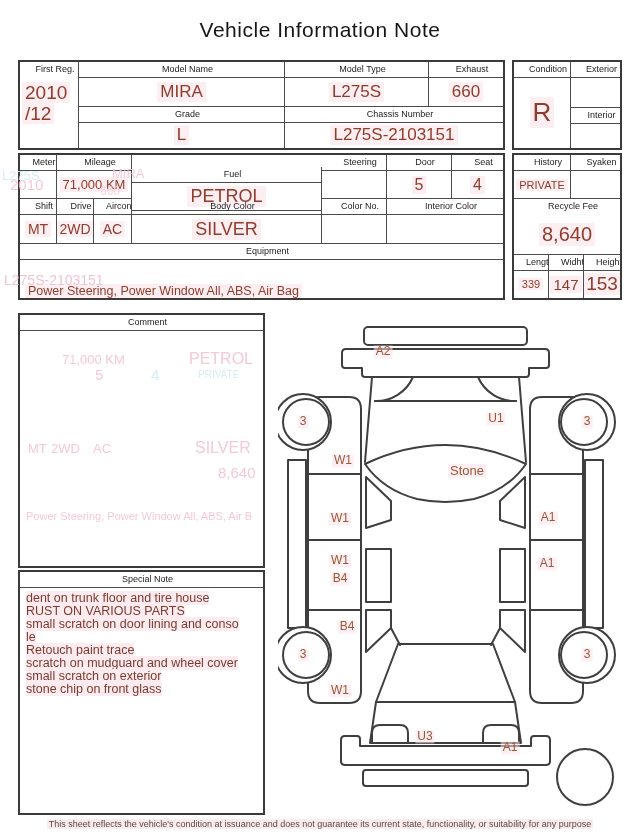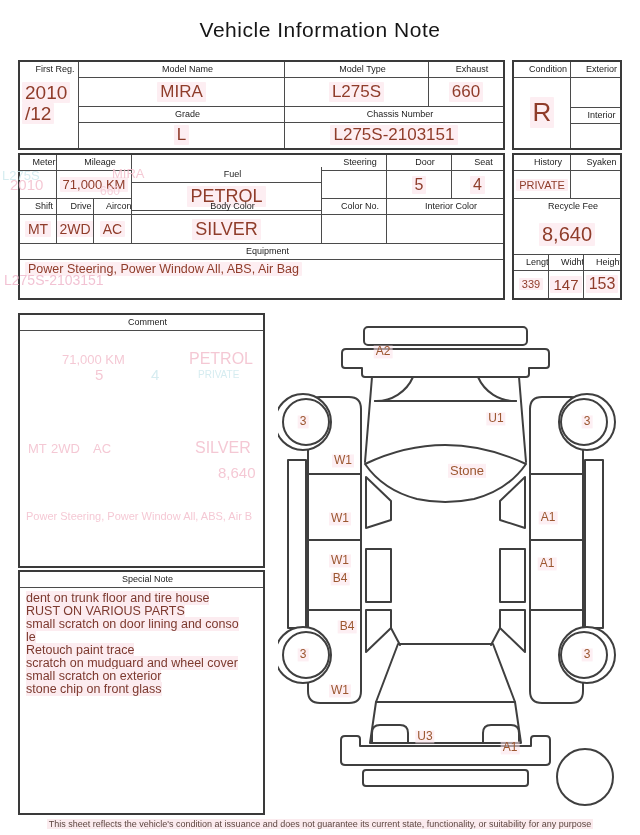--- a/index.html
+++ b/index.html
@@ -11,21 +11,21 @@
   .cell{position:absolute;box-sizing:border-box;overflow:hidden;}
   .br{border-right:1px solid #4b4b4b;}
   .bb{border-bottom:1px solid #4b4b4b;}
   .bt{border-top:1px solid #4b4b4b;}
   .hdr{height:15px;line-height:15px;font-size:9px;text-align:center;color:#1c1c1c;
        white-space:nowrap;overflow:hidden;padding-left:12px;}
   .hdr-u{border-bottom:1px solid #4b4b4b;}
   .val{position:absolute;left:0;right:0;display:flex;align-items:center;justify-content:center;
        color:#8f3c2a;white-space:nowrap;}
   .vs{background:#fdeef2;padding:0 3px;border-radius:1px;}
-  .left-align{justify-content:flex-start;align-items:flex-start;}
+  .left-align{justify-content:flex-start;align-items:flex-end;}
   .note-line{font-size:12.5px;line-height:13px;color:#7c392e;white-space:nowrap;}
   .note-line span{background:#fcecf0;}
   .dmg-label{position:absolute;transform:translate(-50%,-50%);font-size:12px;color:#9c5730;
              background:rgba(252,226,234,.55);padding:0 2px;line-height:1.1;white-space:nowrap;}
   .ghost{position:absolute;white-space:nowrap;filter:blur(.3px);opacity:.85;overflow:hidden;}
   .footer{position:absolute;left:0;top:819px;width:640px;text-align:center;font-size:9px;color:#5d4640;}
   .footer span{background:#fbebee;padding:0 2px;}
   svg{display:block;}
 </style>
 </head>
@@ -206,21 +206,21 @@
         </div>
     </div>
     <div class="cell br" style="left:35px;top:100px;width:35px;height:43px">
       <div class="hdr hdr-u">Widht</div>
       <div class="val" style="top:15px;height:28px;font-size:15px">
           <span class="vs">147</span>
         </div>
     </div>
     <div class="cell" style="left:70px;top:100px;width:36px;height:43px">
       <div class="hdr hdr-u">Height</div>
-      <div class="val" style="top:15px;height:28px;font-size:16px">
+      <div class="val" style="top:15px;height:28px;font-size:19px">
           <span class="vs">153</span>
         </div>
     </div>
   </div>
 
   <div class="box" style="left:18px;top:313px;width:247px;height:255px">
     <div class="hdr hdr-u">Comment</div>
     <div class="cell" style="left:0;top:16px;right:0;bottom:0"></div>
   </div>
 

